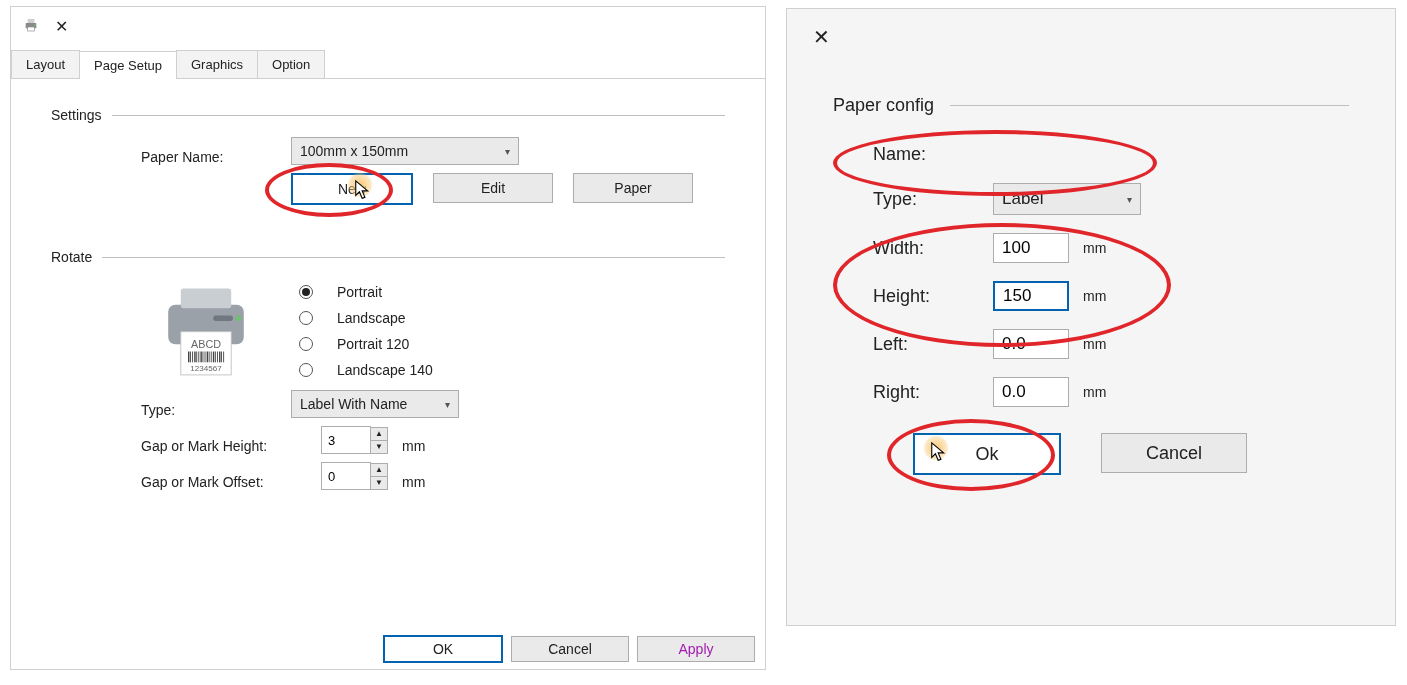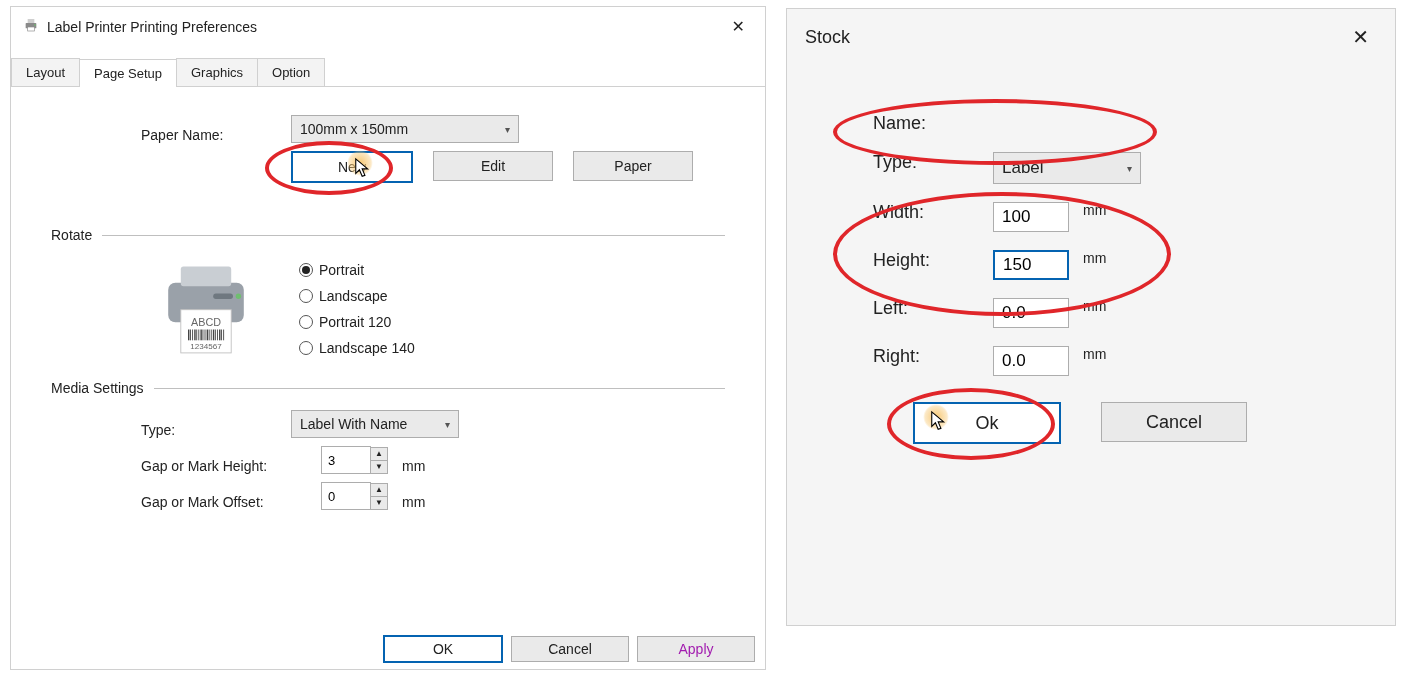--- a/index.html
+++ b/index.html
@@ -3,58 +3,58 @@
 <meta charset="utf-8">
 <style>
 html,body{margin:0;padding:0;font-family:"Segoe UI",Tahoma,sans-serif;font-size:13px;color:#222;background:#f0f0f0}
 .canvas{width:1407px;height:685px;position:relative;background:#fff}
 .window{position:absolute;background:#fff;border:1px solid #d0d0d0;box-sizing:border-box}
 .win-left{left:10px;top:6px;width:756px;height:664px}
 .win-right{left:786px;top:8px;width:610px;height:618px;background:#f5f5f5}
 .titlebar{display:flex;align-items:center;padding:8px 12px;font-size:14px}
 .titlebar .title{flex:1}
 .close-x{font-family:Arial;font-size:16px;cursor:pointer;padding:2px 8px}
-.tabs{display:flex;border-bottom:1px solid #d0d0d0;margin-top:12px}
+.tabs{display:flex;border-bottom:1px solid #d0d0d0;margin-top:4px}
 .tab{padding:6px 14px;border:1px solid #d0d0d0;border-bottom:none;background:#f3f3f3;margin-right:-1px;cursor:pointer;font-size:13px}
 .tab.active{background:#fff;position:relative;top:1px}
 .body{padding:20px 40px 0 40px}
 .section-title{display:flex;align-items:center;margin:8px 0 14px 0;font-size:14px}
 .section-title .txt{margin-right:10px}
 .section-title .line{flex:1;height:1px;background:#bfbfbf}
 .row{display:flex;align-items:flex-end;margin:8px 0}
 .lbl{width:150px;font-size:14px}
 .combo{height:26px;border:1px solid #adadad;background:#eaeaea;padding:0 8px;display:flex;align-items:center;justify-content:space-between;font-size:14px;cursor:pointer}
 .combo.big{width:210px}
 .combo.sm{width:150px}
 .chev{font-size:10px;color:#555;margin-left:8px}
 .btnrow{display:flex;gap:20px;margin-left:150px;margin-top:6px;position:relative}
 .btn{height:28px;min-width:86px;border:1px solid #adadad;background:#eaeaea;display:flex;align-items:center;justify-content:center;font-size:14px;cursor:pointer;padding:0 16px}
 .btn.primary{border:2px solid #0463b1;background:#fff}
 .btn.disabled{color:#a21caf;cursor:default}
 .printer-block{display:flex;align-items:center;gap:48px;margin-left:110px;margin-top:4px}
 .radio-col{display:flex;flex-direction:column;gap:10px}
-.radio{display:flex;align-items:center;gap:6px;cursor:pointer;font-size:14px}
+.radio{display:flex;align-items:center;gap:24px;cursor:pointer;font-size:14px}
 .radio .circ{width:12px;height:12px;border:1px solid #555;border-radius:50%;position:relative}
 .radio.checked .circ::after{content:"";position:absolute;inset:2px;background:#222;border-radius:50%}
 .spin{display:flex;align-items:center}
 .spin input{width:40px;height:24px;border:1px solid #adadad;text-align:left;padding-left:6px;font-size:13px}
 .spin .arrows{display:flex;flex-direction:column;border:1px solid #adadad;border-left:none}
 .spin .arrows span{width:16px;height:12px;display:flex;align-items:center;justify-content:center;font-size:8px;background:#eaeaea;cursor:pointer}
 .spin .arrows span:first-child{border-bottom:1px solid #adadad}
 .unit{margin-left:14px;font-size:14px}
 .footer{position:absolute;bottom:6px;right:10px;display:flex;gap:8px;align-items:center}
 .footer .btn{min-width:84px;height:24px}
 
 .win-right .titlebar{font-size:18px;padding:14px 18px}
 .win-right .close-x{font-size:20px}
 .paper-config{padding:30px 46px 0 46px}
 .pc-head{display:flex;align-items:center;margin-bottom:28px}
 .pc-head .txt{font-size:18px;margin-right:16px}
 .pc-head .line{flex:1;height:1px;background:#bfbfbf}
-.pc-row{display:flex;margin:18px 0}
+.pc-row{display:flex;align-items:center;margin:18px 0}
 .pc-row .plbl{width:120px;font-size:18px;margin-left:40px}
 .tinput{height:30px;border:1px solid #adadad;background:#fff;padding:0 8px;font-size:17px;box-sizing:border-box}
 .tinput.wide{width:240px}
 .tinput.num{width:76px}
 .tinput.focus{border:2px solid #0463b1}
 .type-combo{height:30px;width:130px;border:1px solid #adadad;background:#eaeaea;display:flex;align-items:center;justify-content:space-between;padding:0 8px;font-size:17px;cursor:pointer}
 .btnrow2{display:flex;gap:40px;margin-left:80px;margin-top:26px}
 .btn2{height:38px;min-width:100px;border:1px solid #adadad;background:#eaeaea;display:flex;align-items:center;justify-content:center;font-size:18px;cursor:pointer;padding:0 22px}
 .btn2.primary{border:2px solid #0463b1;background:#fff}
 
@@ -73,30 +73,33 @@
 <div class="window win-left">
   <div class="titlebar">
     <span style="margin-right:8px">
       <svg width="16" height="16" viewBox="0 0 24 24">
             <rect x="4" y="9" width="16" height="8" rx="1" fill="#8a8a8a"></rect>
             <rect x="7" y="3" width="10" height="6" fill="#cfcfcf"></rect>
             <rect x="7" y="15" width="10" height="6" fill="#fff" stroke="#8a8a8a"></rect>
             <circle cx="18" cy="12" r="1" fill="#5fd05f"></circle>
           </svg>
     </span>
-    <span class="title">Label Printer Printing Preferences</span>
     <span class="close-x">✕</span>
   </div>
   <div class="tabs" id="tabs-left">
         <div class="tab">Layout</div>
         <div class="tab active">Page Setup</div>
         <div class="tab">Graphics</div>
         <div class="tab">Option</div>
       </div>
   <div class="body">
+    <div class="section-title">
+          <span class="txt">Settings</span>
+          <span class="line"></span>
+        </div>
     <div style="margin-left:90px">
       <div class="row">
         <span class="lbl">Paper Name:</span>
         <div class="combo big">
           <span>100mm x 150mm</span>
           <span class="chev">▾</span>
         </div>
       </div>
       <div class="btnrow" style="position:relative">
         <div class="btn primary" style="position:relative">
@@ -168,24 +171,20 @@
               <span class="circ"></span>
               <span>Portrait 120</span>
             </div>
             <div class="radio">
               <span class="circ"></span>
               <span>Landscape 140</span>
             </div>
           </div>
     </div>
 
-    <div class="section-title" style="margin-top:20px">
-          <span class="txt">Media Settings</span>
-          <span class="line"></span>
-        </div>
     <div style="margin-left:90px">
       <div class="row">
         <span class="lbl">Type:</span>
         <div class="combo sm">
           <span>Label With Name</span>
           <span class="chev">▾</span>
         </div>
       </div>
       <div class="row">
         <span class="lbl" style="width:180px">Gap or Mark Height:</span>
@@ -219,24 +218,27 @@
           <span>Cancel</span>
         </div>
     <div class="btn disabled">
           <span>Apply</span>
         </div>
   </div>
 </div>
 
 <div class="window win-right">
   <div class="titlebar">
-    <span class="title">Stock</span>
     <span class="close-x">✕</span>
   </div>
   <div class="paper-config">
+    <div class="pc-head">
+          <span class="txt">Paper config</span>
+          <span class="line"></span>
+        </div>
 
     <div style="position:relative">
       <div class="pc-row">
         <span class="plbl">Name:</span>
       </div>
       <div class="anno" style="left:0px;top:-14px;width:316px;height:58px"></div>
     </div>
 
     <div class="pc-row">
       <span class="plbl">Type:</span>

